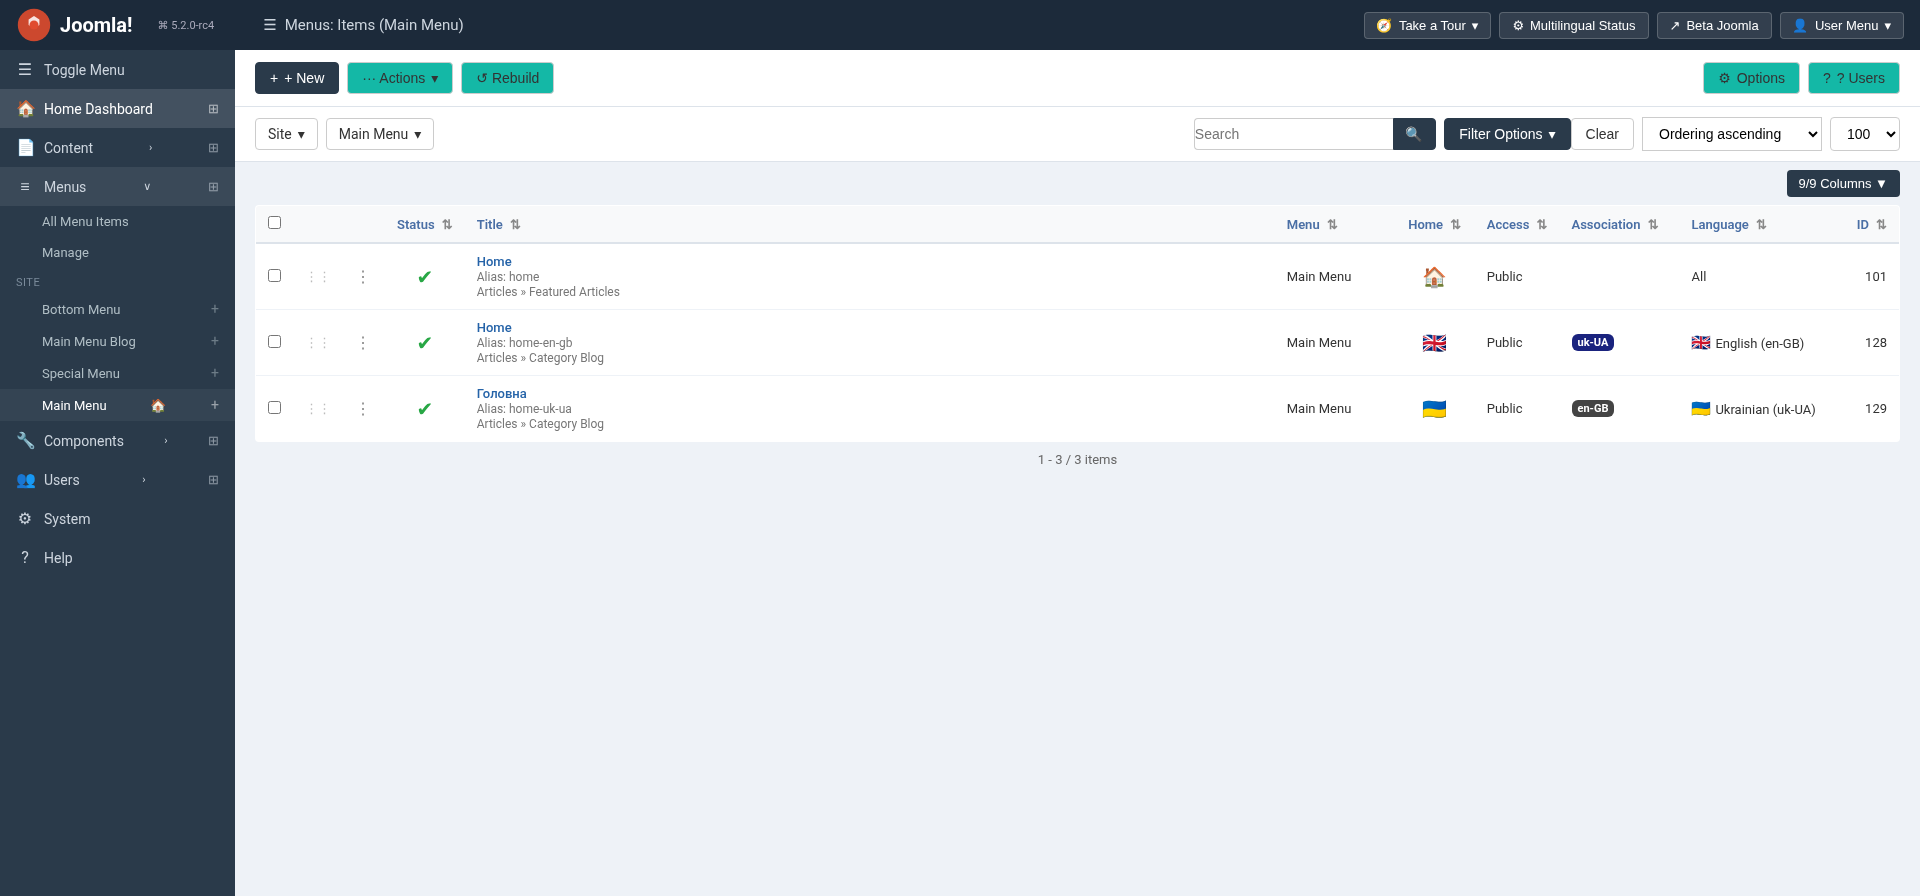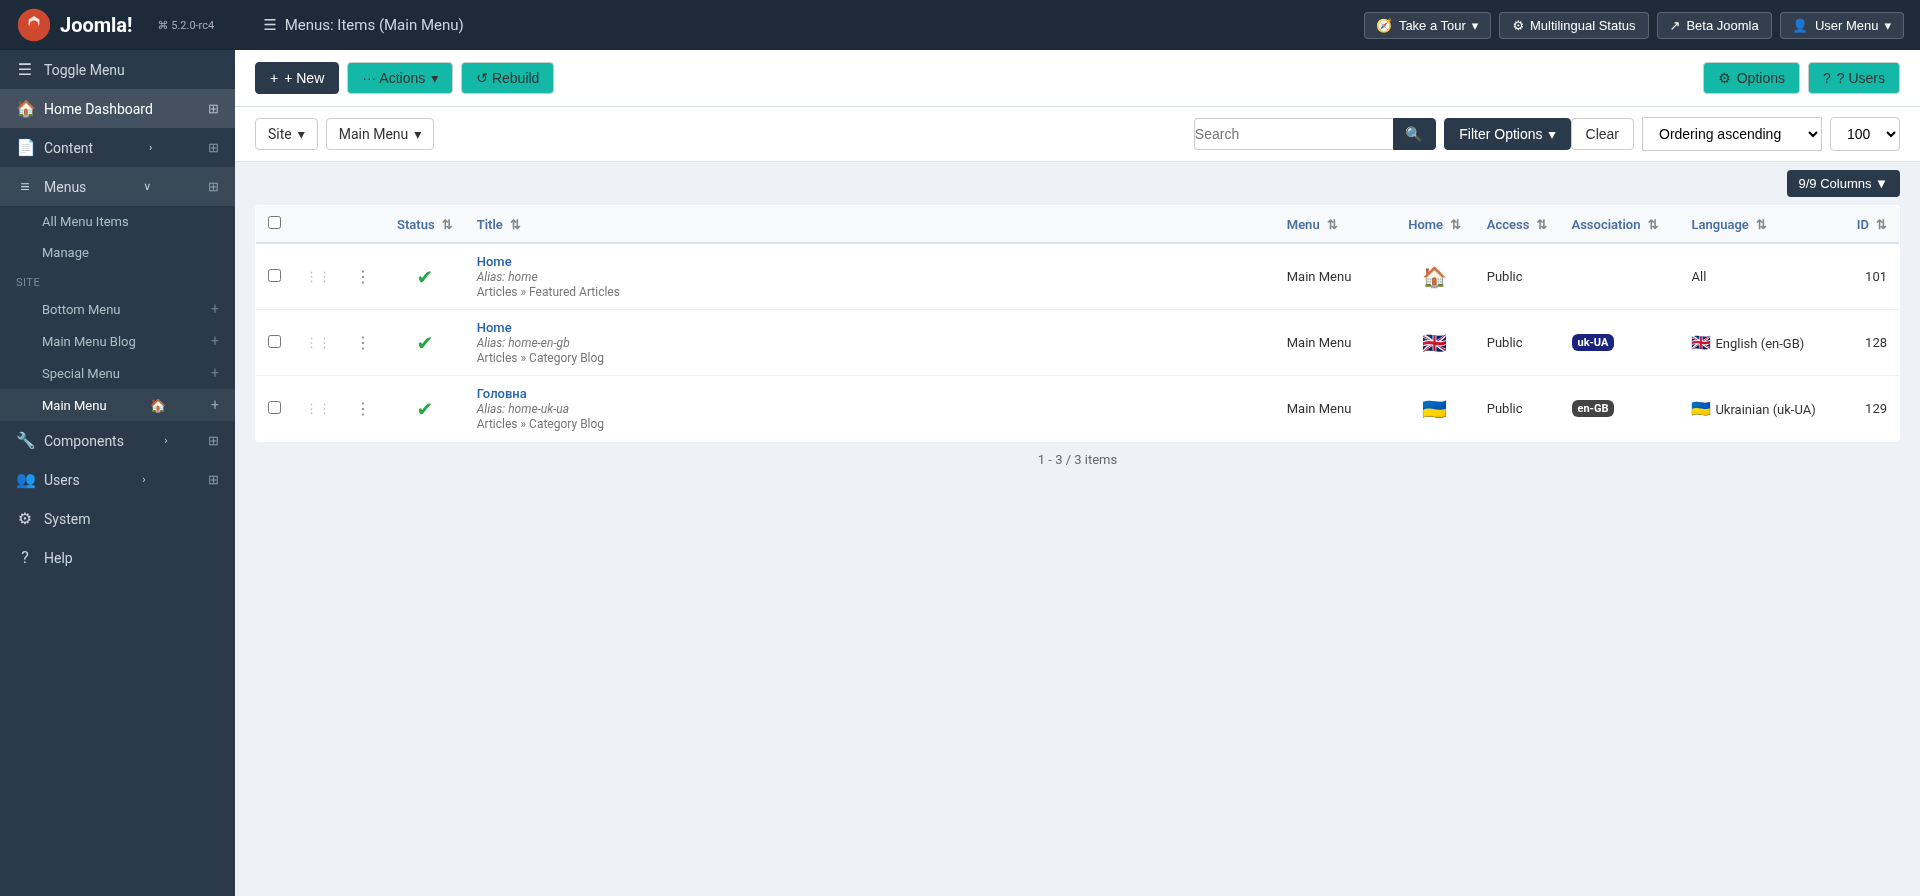--- a/index.html
+++ b/index.html
@@ -246,21 +246,21 @@
     .status-col { width: 50px; text-align: center; }
     .title-col { min-width: 200px; }
     .menu-col { width: 120px; }
     .home-col { width: 80px; text-align: center; }
     .access-col { width: 80px; }
     .assoc-col { width: 120px; }
     .lang-col { width: 160px; }
     .id-col { width: 60px; text-align: right; }
 
     .menu-link { color: #2563a8; text-decoration: none; font-weight: 500; }
-    .alias-text { color: #777; font-size: 12px; font-style: italic; }
+    .alias-text { color: #777; font-size: 12px; }
     .type-text { color: #777; font-size: 12px; }
     .status-check { color: #28a745; font-size: 20px; }
     .three-dots { color: #888; cursor: pointer; font-size: 16px; letter-spacing: 2px; }
     .assoc-badge {
       display: inline-block;
       padding: 2px 6px;
       border-radius: 6px;
       font-size: 11px;
       font-weight: bold;
       color: #fff;

